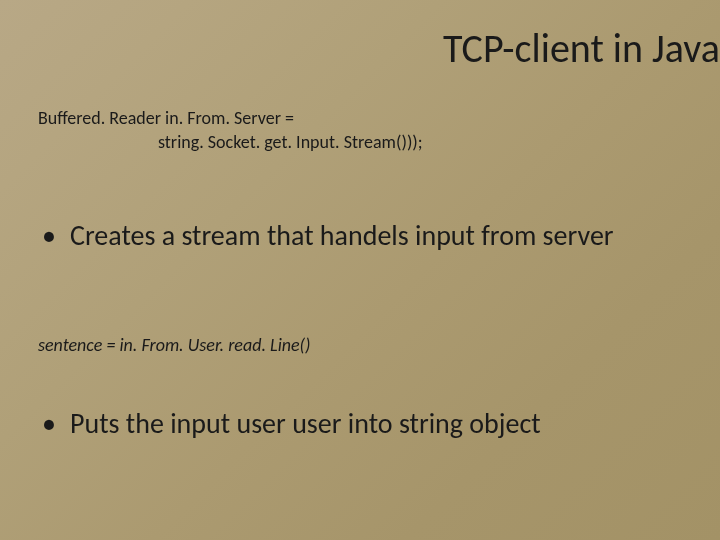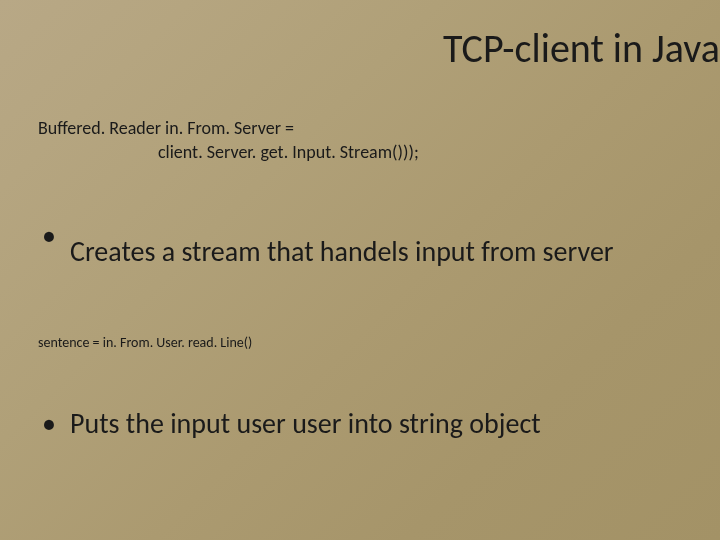--- a/index.html
+++ b/index.html
@@ -23,21 +23,21 @@
     top: 24px;
     left: 0;
     right: 0;
     text-align: right;
     font-size: 40px;
     color: #1a1a1a;
     font-weight: 400;
   }
   .code-block-1 {
     position: absolute;
-    top: 116px;
+    top: 106px;
     left: 38px;
     font-size: 18px;
     color: #1a1a1a;
     line-height: 1.35;
   }
   .code-line-1 { padding-left: 0; }
   .code-line-2 { padding-left: 70px; }
   .code-line-3 { padding-left: 120px; }
   .bullet-1 {
     position: absolute;
@@ -49,28 +49,28 @@
     line-height: 1.25;
   }
   .bullet-1 .bullet-dot {
     position: absolute;
     left: 0;
     top: 0;
   }
   .bullet-1 .bullet-text {
     display: block;
     padding-left: 28px;
-    margin-top: 16px;
   }
   .code-block-2 {
     position: absolute;
     top: 334px;
     left: 38px;
-    font-size: 14px;
+    font-size: 18px;
     color: #1a1a1a;
+    font-style: italic;
   }
   .bullet-2 {
     position: absolute;
     top: 406px;
     left: 42px;
     right: 50px;
     font-size: 28px;
     color: #1a1a1a;
     line-height: 1.25;
   }
@@ -86,21 +86,21 @@
 </style>
 </head>
 <body>
 
 <div class="slide">
 
   <div class="title">TCP-client in Java</div>
 
   <div class="code-block-1">
     <div class="code-line-1">Buffered. Reader in. From. Server =</div>
-    <div class="code-line-3">client. Server. get. Input. Stream()));</div>
+    <div class="code-line-3">string. Socket. get. Input. Stream()));</div>
   </div>
 
   <div class="bullet-1">
     <span class="bullet-dot">•</span>
     <span class="bullet-text">Creates a stream that handels input from server</span>
   </div>
 
   <div class="code-block-2">
     <div>sentence = in. From. User. read. Line()</div>
   </div>

